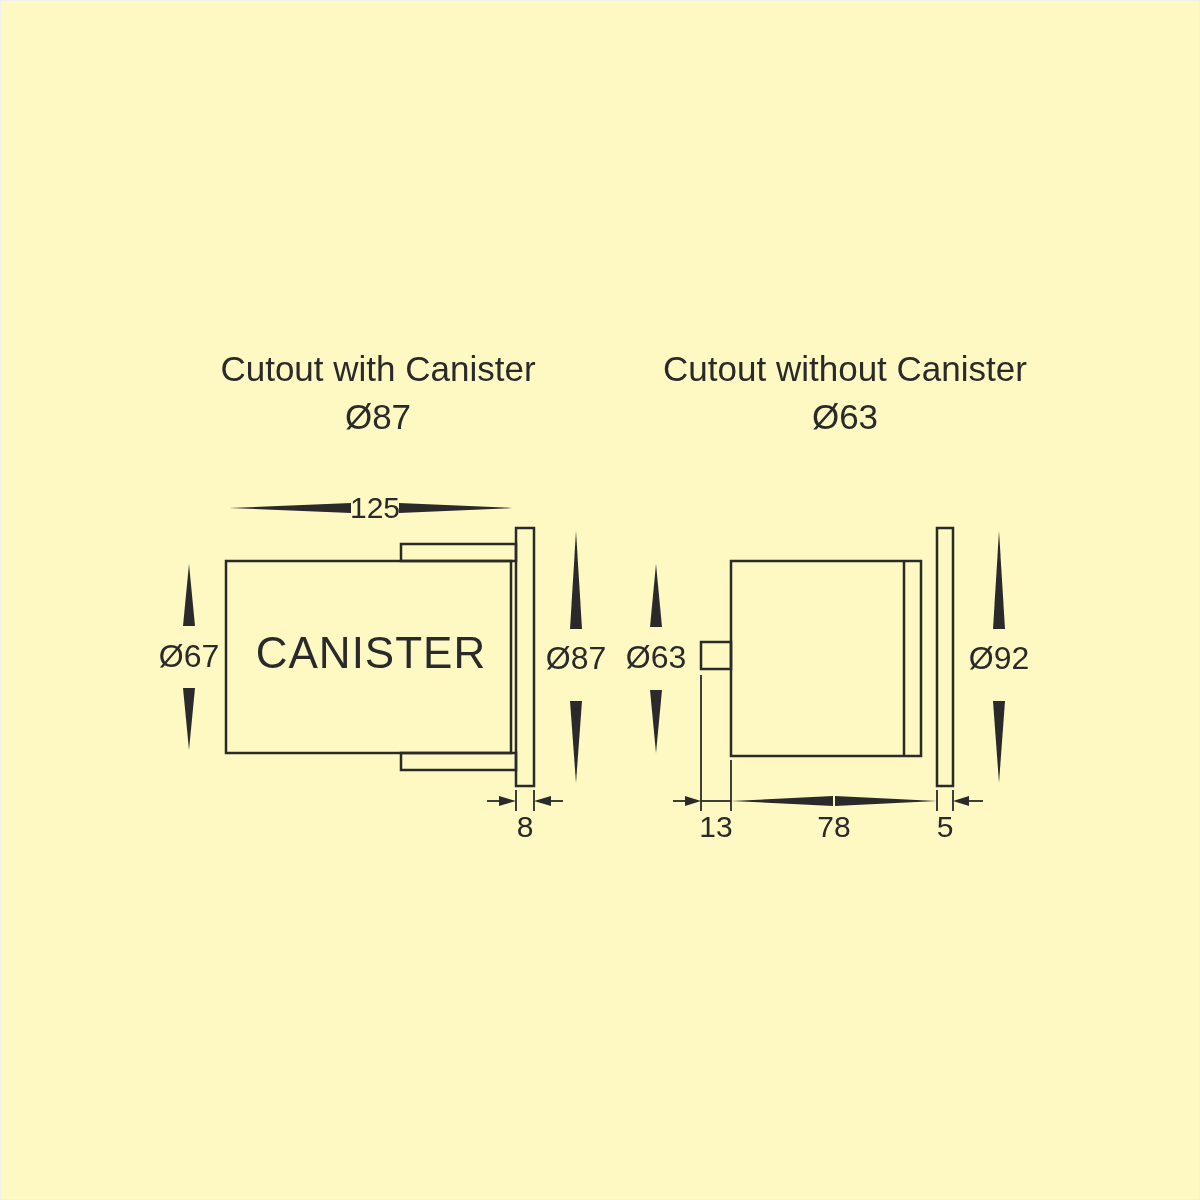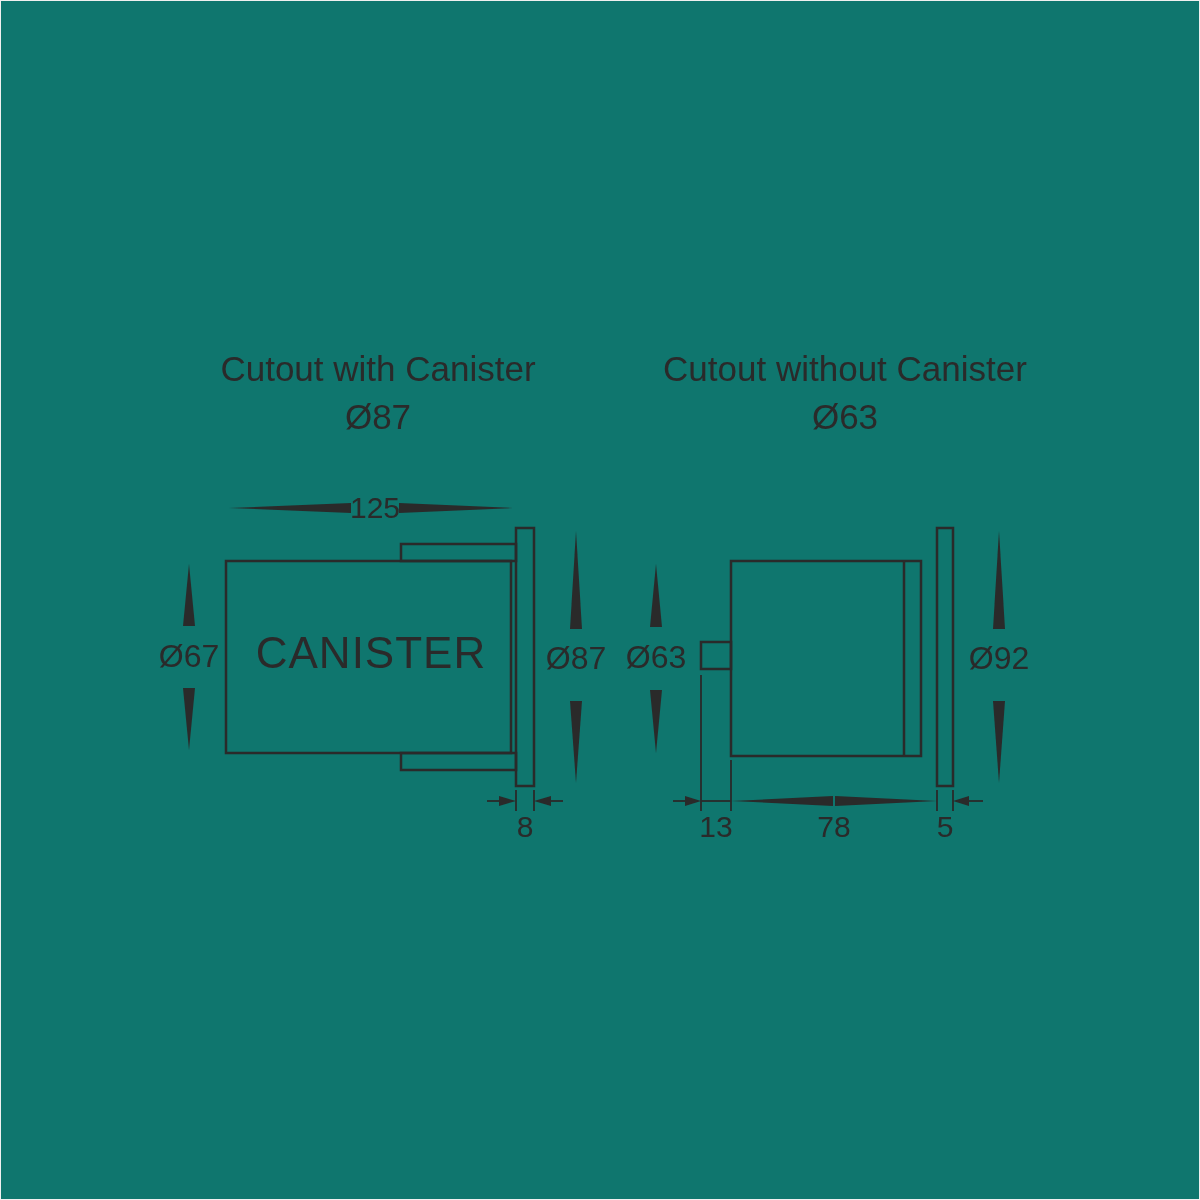--- a/index.html
+++ b/index.html
@@ -8,21 +8,21 @@
     background: #ffffff;
     width: 1200px;
     height: 1200px;
     font-family: "Liberation Sans", sans-serif;
   }
   .canvas {
     position: relative;
     width: 1198px;
     height: 1198px;
     border: 1px solid #f0f0f0;
-    background: #0f766e;
+    background: #fef9c3;
   }
   svg { display: block; }
   .line {
     stroke: #2a2a2a;
     fill: none;
     stroke-width: 2.5;
     stroke-linejoin: miter;
   }
   .thin {
     stroke: #2a2a2a;

